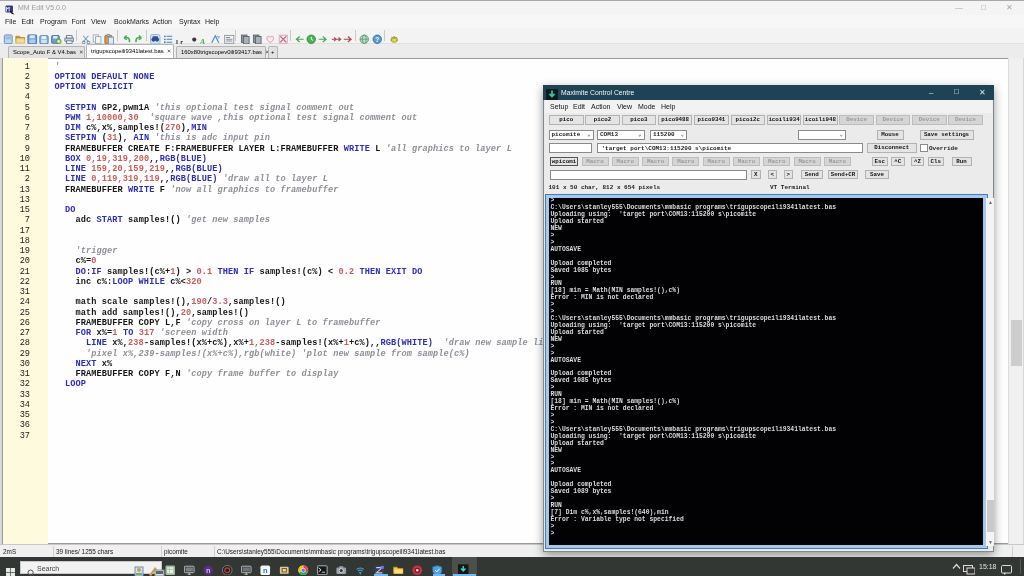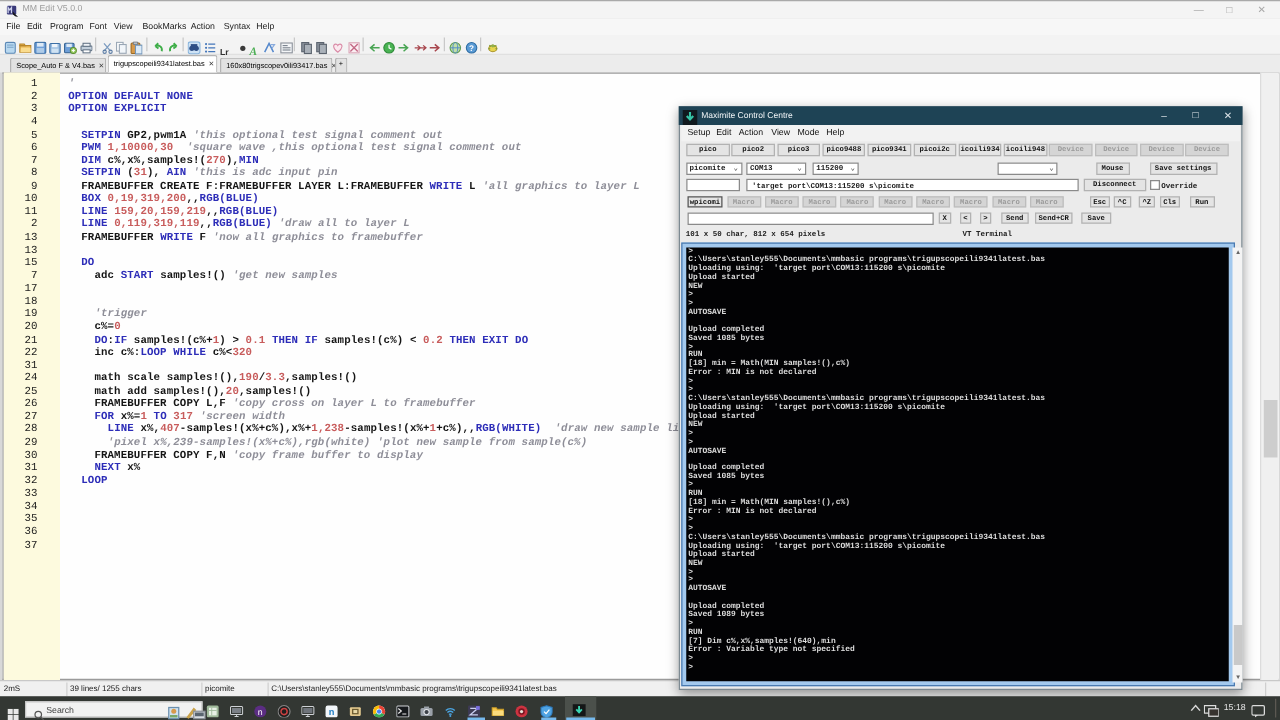--- a/index.html
+++ b/index.html
@@ -280,24 +280,24 @@
     <div class="cl"></div>
     <div class="cl">&nbsp;&nbsp;&nbsp;&nbsp;<span class="c">'trigger</span></div>
     <div class="cl">&nbsp;&nbsp;&nbsp;&nbsp;c%=<span class="n">0</span></div>
     <div class="cl">&nbsp;&nbsp;&nbsp;&nbsp;<span class="k">DO</span>:<span class="k">IF</span> samples!(c%+<span class="n">1</span>) &gt; <span class="n">0.1</span> <span class="k">THEN IF</span> samples!(c%) &lt; <span class="n">0.2</span> <span class="k">THEN EXIT DO</span></div>
     <div class="cl">&nbsp;&nbsp;&nbsp;&nbsp;inc c%:<span class="k">LOOP WHILE</span> c%&lt;<span class="n">320</span></div>
     <div class="cl"></div>
     <div class="cl">&nbsp;&nbsp;&nbsp;&nbsp;math scale samples!(),<span class="n">190</span>/<span class="n">3.3</span>,samples!()</div>
     <div class="cl">&nbsp;&nbsp;&nbsp;&nbsp;math add samples!(),<span class="n">20</span>,samples!()</div>
     <div class="cl">&nbsp;&nbsp;&nbsp;&nbsp;FRAMEBUFFER COPY L,F <span class="c">'copy cross on layer L to framebuffer</span></div>
     <div class="cl">&nbsp;&nbsp;&nbsp;&nbsp;<span class="k">FOR</span> x%=<span class="n">1</span> <span class="k">TO</span> <span class="n">317</span> <span class="c">'screen width</span></div>
-    <div class="cl">&nbsp;&nbsp;&nbsp;&nbsp;&nbsp;&nbsp;<span class="k">LINE</span> x%,<span class="n">407</span>-samples!(x%+c%),x%+<span class="n">1,238</span>-samples!(x%+<span class="n">1</span>+c%),,<span class="k">RGB(WHITE)</span>  <span class="c">'draw new sample line</span></div>
+    <div class="cl">&nbsp;&nbsp;&nbsp;&nbsp;&nbsp;&nbsp;<span class="k">LINE</span> x%,<span class="n">238</span>-samples!(x%+c%),x%+<span class="n">1,238</span>-samples!(x%+<span class="n">1</span>+c%),,<span class="k">RGB(WHITE)</span>  <span class="c">'draw new sample line</span></div>
     <div class="cl">&nbsp;&nbsp;&nbsp;&nbsp;&nbsp;&nbsp;<span class="c">'pixel x%,239-samples!(x%+c%),rgb(white) 'plot new sample from sample(c%)</span></div>
+    <div class="cl">&nbsp;&nbsp;&nbsp;&nbsp;<span class="k">NEXT</span> x%</div>
     <div class="cl">&nbsp;&nbsp;&nbsp;&nbsp;FRAMEBUFFER COPY F,N <span class="c">'copy frame buffer to display</span></div>
-    <div class="cl">&nbsp;&nbsp;&nbsp;&nbsp;<span class="k">NEXT</span> x%</div>
     <div class="cl">&nbsp;&nbsp;<span class="k">LOOP</span></div>
     <div class="cl"></div>
   </div>
 <div class="abs" id="vsb">
     <div class="th"></div>
   </div>
 <div class="abs" id="statusbar">
     <div class="sd" style="left:53px"></div>
     <div class="sd" style="left:161px"></div>
     <div class="sd" style="left:213.5px"></div>

